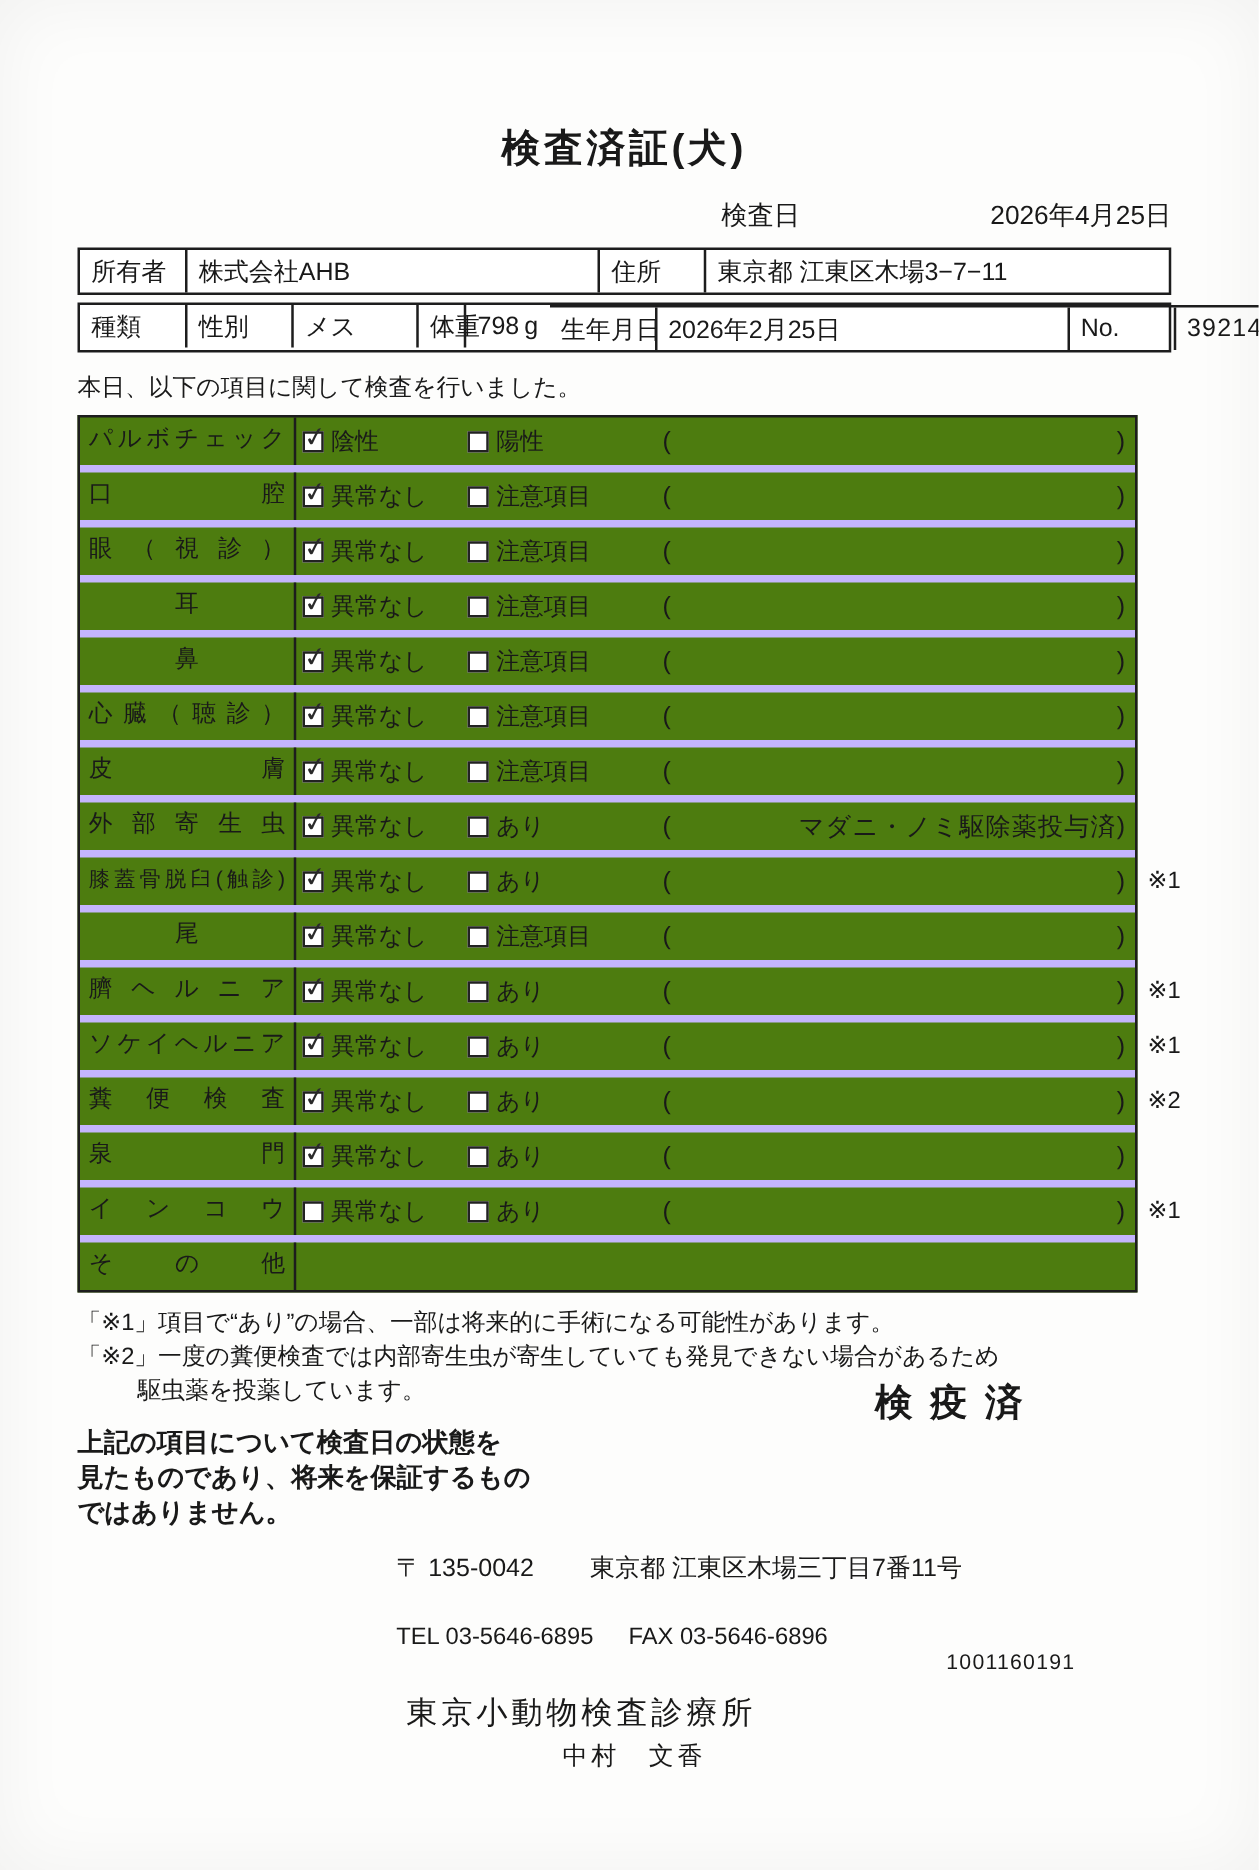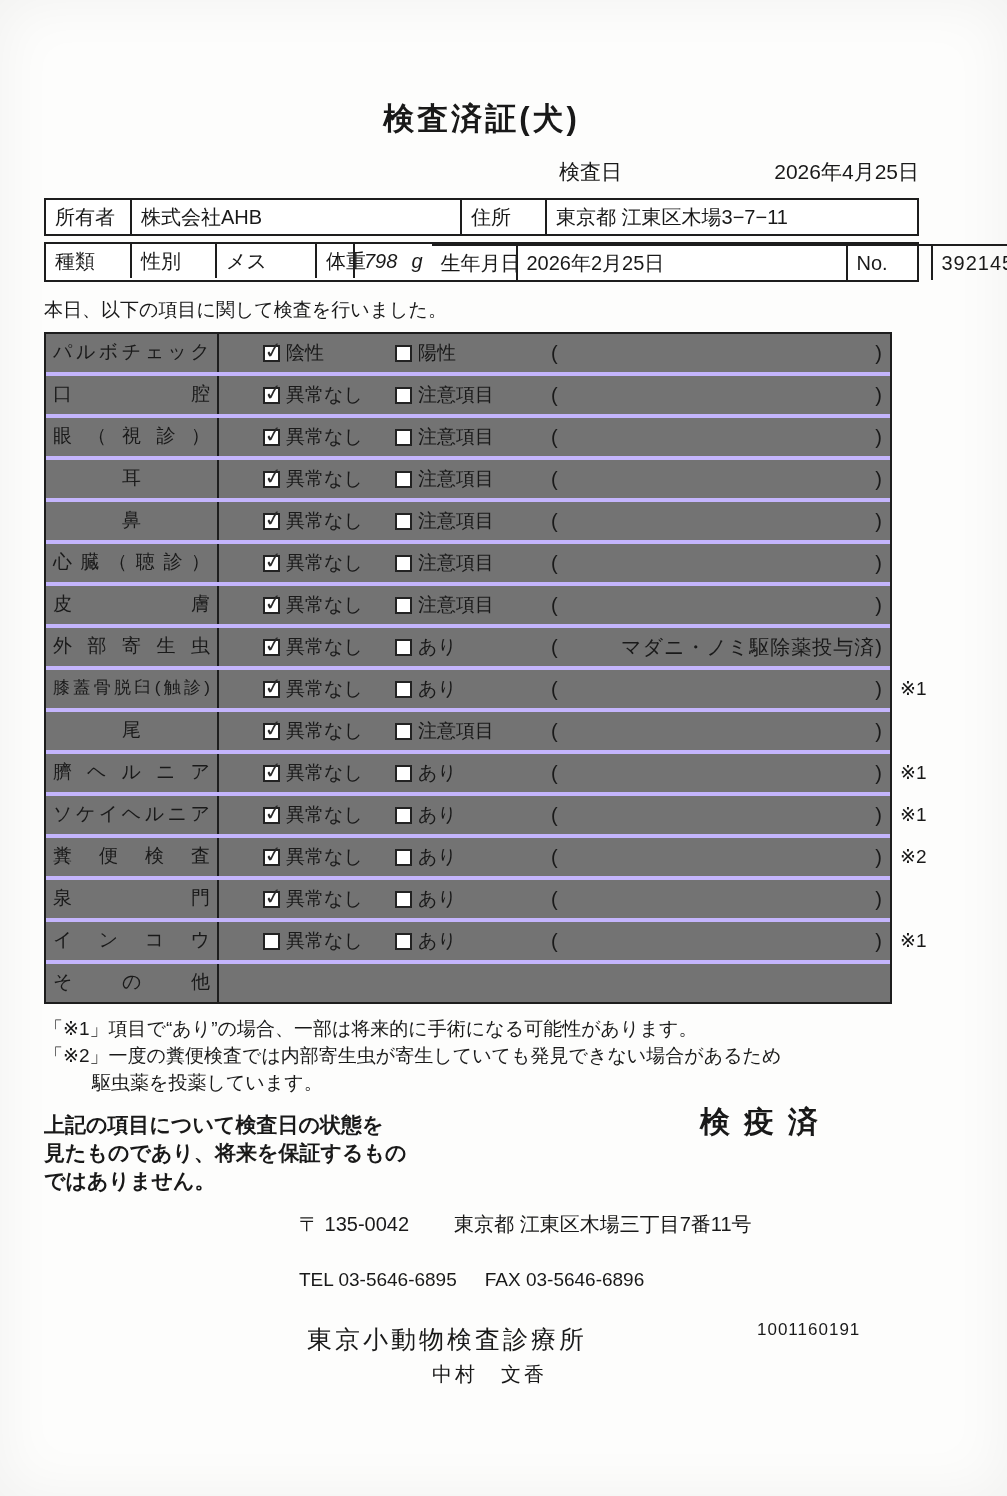--- a/index.html
+++ b/index.html
@@ -2,57 +2,57 @@
 <html><head>
 <meta charset="utf-8">
 <style>
   html,body{margin:0;padding:0;background:#ffffff;}
   .page{
     width:1007px;height:1496px;position:relative;overflow:hidden;
     background:#fdfdfc;color:#191919;
     font-family:"Liberation Sans","DejaVu Sans",sans-serif;
     box-shadow:inset 0 0 60px rgba(0,0,0,0.05);
   }
-  .content{position:absolute;left:44px;top:0;width:875px;}
+  .content{position:absolute;left:62px;top:0;width:875px;}
   .title{
     margin:0;padding-top:98px;text-align:center;
     font-size:31px;font-weight:600;letter-spacing:3px;
   }
   .date-row{display:flex;margin-top:18px;font-size:21px;align-items:baseline;}
   .date-label{margin-left:515px;}
   .date-value{margin-left:auto;}
 
   
   .tbl{border:2px solid #1d1d1d;display:flex;box-sizing:border-box;background:#fff;}
   .tbl .cell{box-sizing:border-box;display:flex;align-items:center;padding:0 9px;
     height:34px;font-size:20px;white-space:nowrap;overflow:visible;}
   .tbl .cell + .cell{border-left:2px solid #1d1d1d;}
   .tbl-owner{margin-top:12px;}
   .tbl-pet{margin-top:6px;flex-direction:row;}
   .tbl-pet .prow{display:flex;}
   .tbl-pet .prow + .prow{border-top:2px solid #1d1d1d;}
   .w105{width:84px;}.w330{width:330px;}.w85{width:85px;}.w100{width:100px;}.w62{width:38px;}
   .flex1{flex:1;}
-  .weight-cell{justify-content:flex-end;gap:14px;padding-right:14px;font-style:italic;}
+  .weight-cell{justify-content:flex-end;gap:4px;padding-right:14px;}
   .no-value{letter-spacing:1px;}
 
   .intro{margin-top:15px;font-size:19px;}
 
   
-  .check-table{margin-top:9px;border:2px solid #1d1d1d;width:848px;box-sizing:border-box;background:#737373;}
+  .check-table{margin-top:9px;border:2px solid #1d1d1d;width:848px;box-sizing:border-box;background:#4d7c0f;}
   .trow{display:flex;height:38px;position:relative;}
-  .trow + .trow{border-top:4px solid #c4b5fd;}
+  .trow + .trow{border-top:6px solid #c4b5fd;}
   .tlabel{
     width:173px;box-sizing:border-box;border-right:2px solid #1d1d1d;
     font-size:19px;line-height:36px;padding:0 7px;white-space:nowrap;
     text-align:justify;text-align-last:justify;
   }
   .tlabel.center{text-align:center;text-align-last:center;}
   .tlabel.tight{font-size:17px;}
-  .tcontent{flex:1;display:flex;align-items:center;padding-left:5px;margin-left:39px;}
+  .tcontent{flex:1;display:flex;align-items:center;padding-left:5px;}
   .opt{display:flex;align-items:center;font-size:19px;}
   .opt1{width:132px;}
   .opt2{width:128px;}
   .cb{
     width:13px;height:13px;border:2px solid #222;display:inline-block;
     margin-right:6px;position:relative;flex:0 0 auto;background:#fff;
   }
   .cb.checked::after{
     content:"✓";position:absolute;left:-1px;top:-9px;font-size:22px;color:#2a2a2a;
     transform:rotate(-8deg);font-family:"DejaVu Sans",sans-serif;

